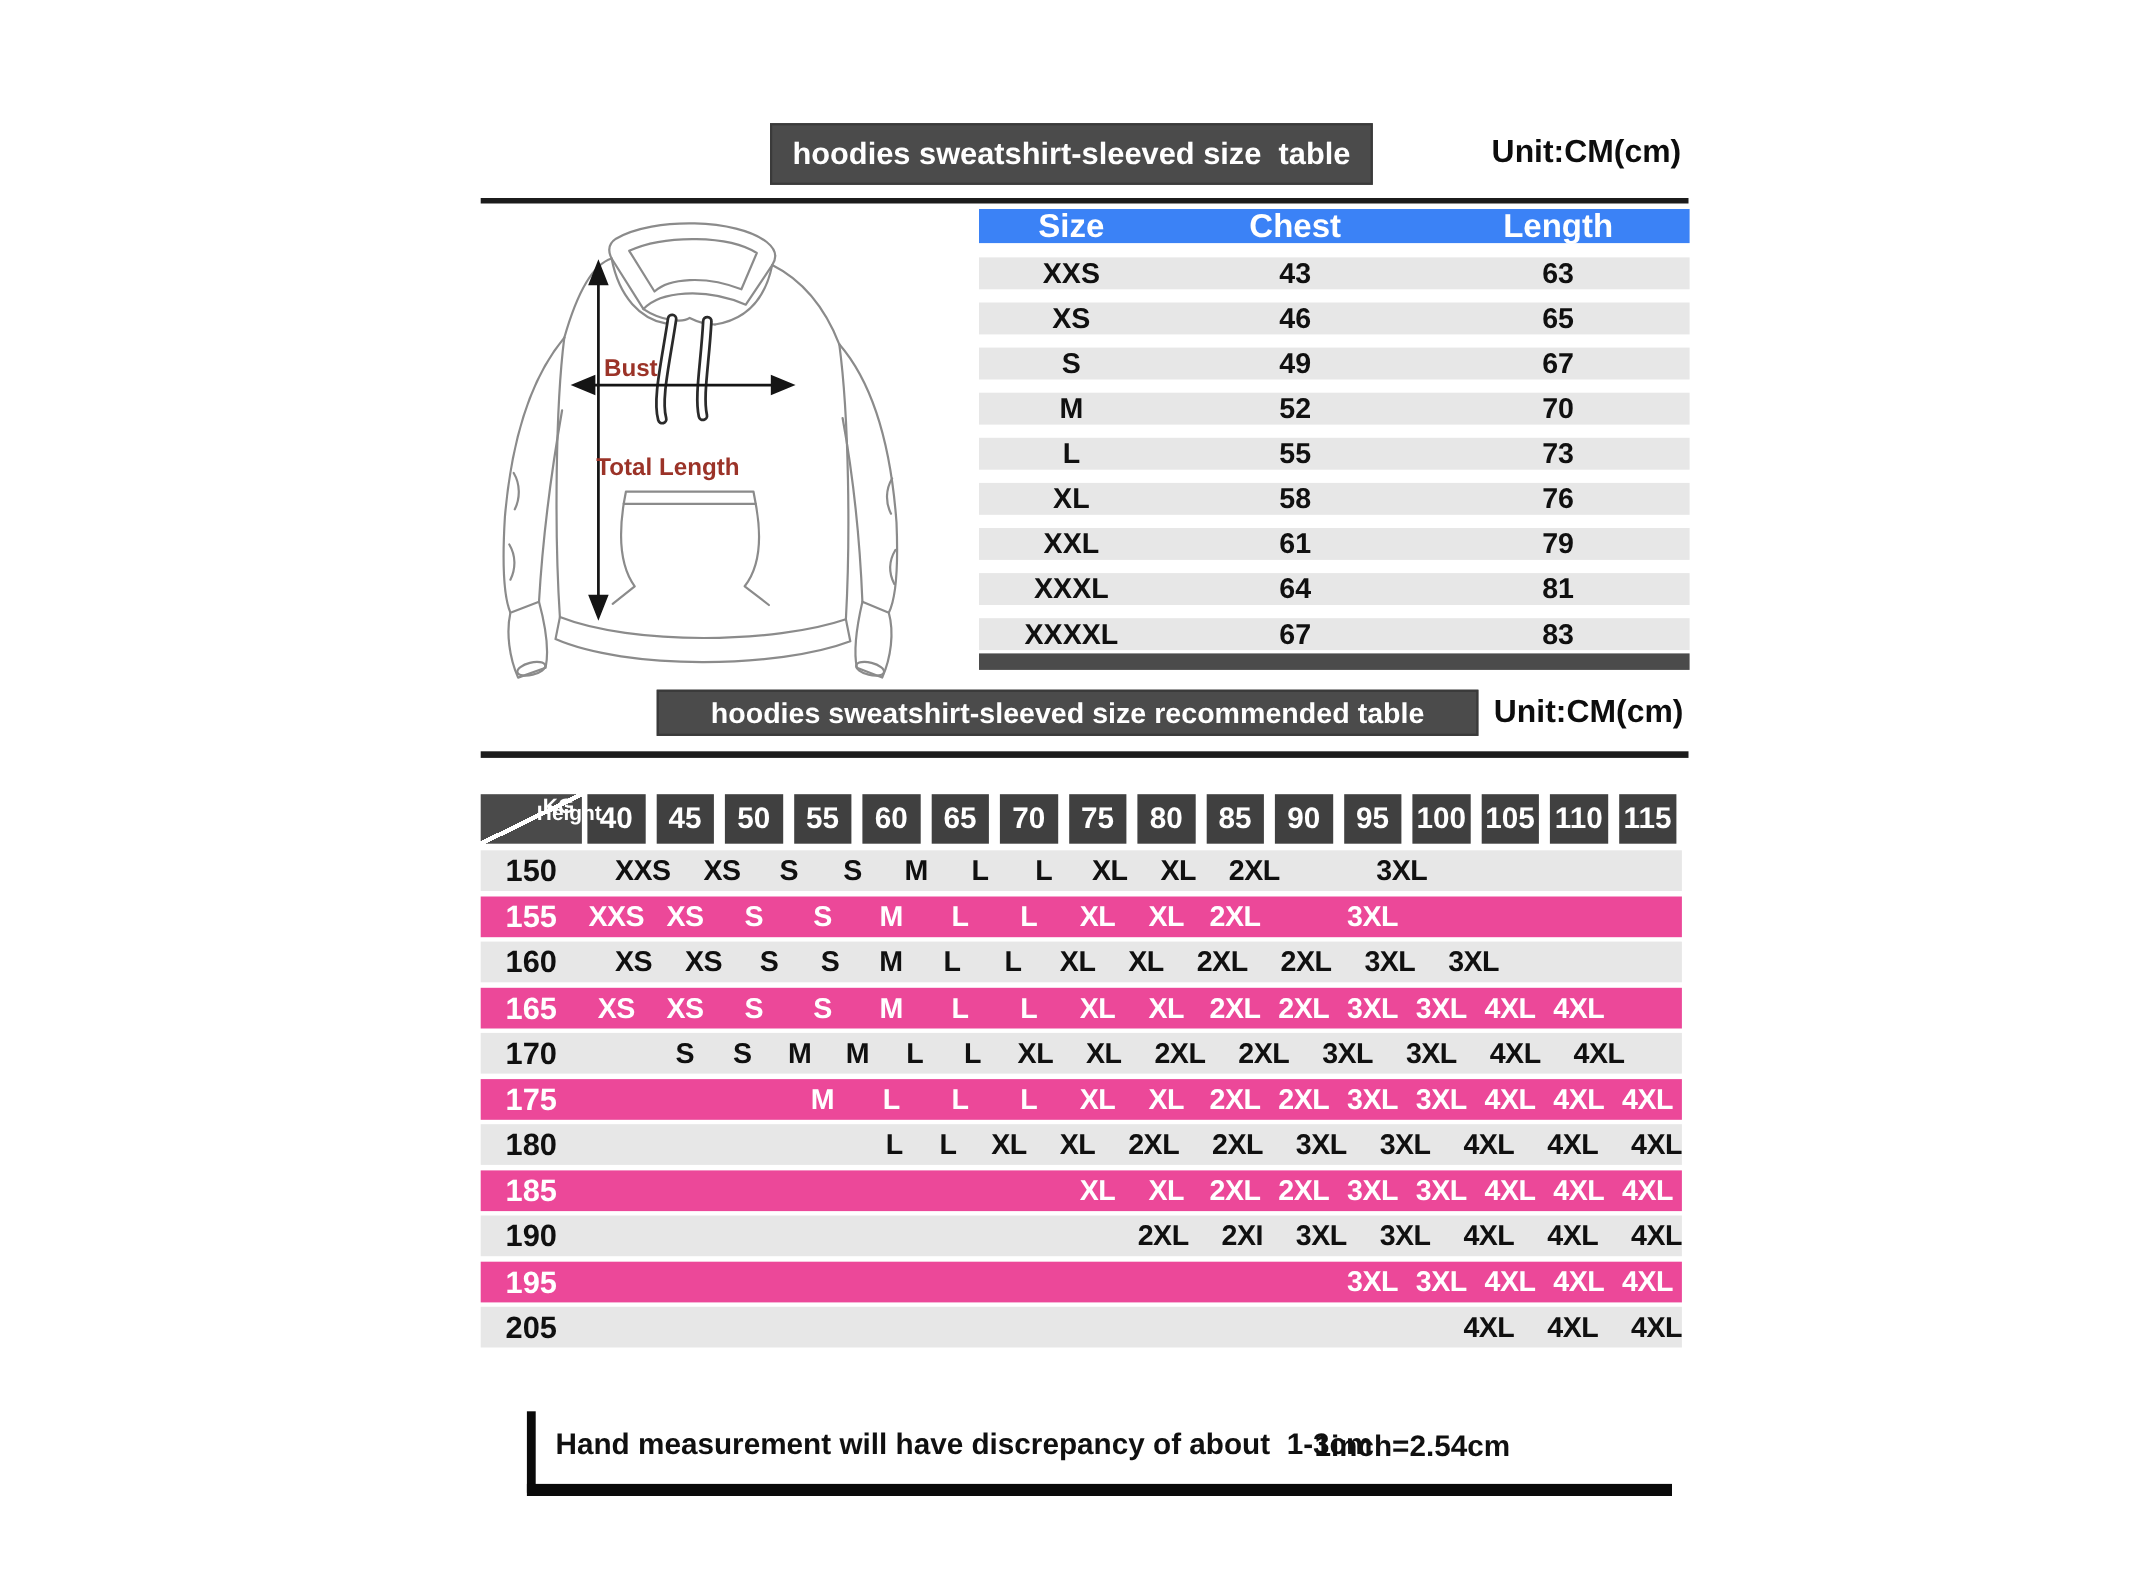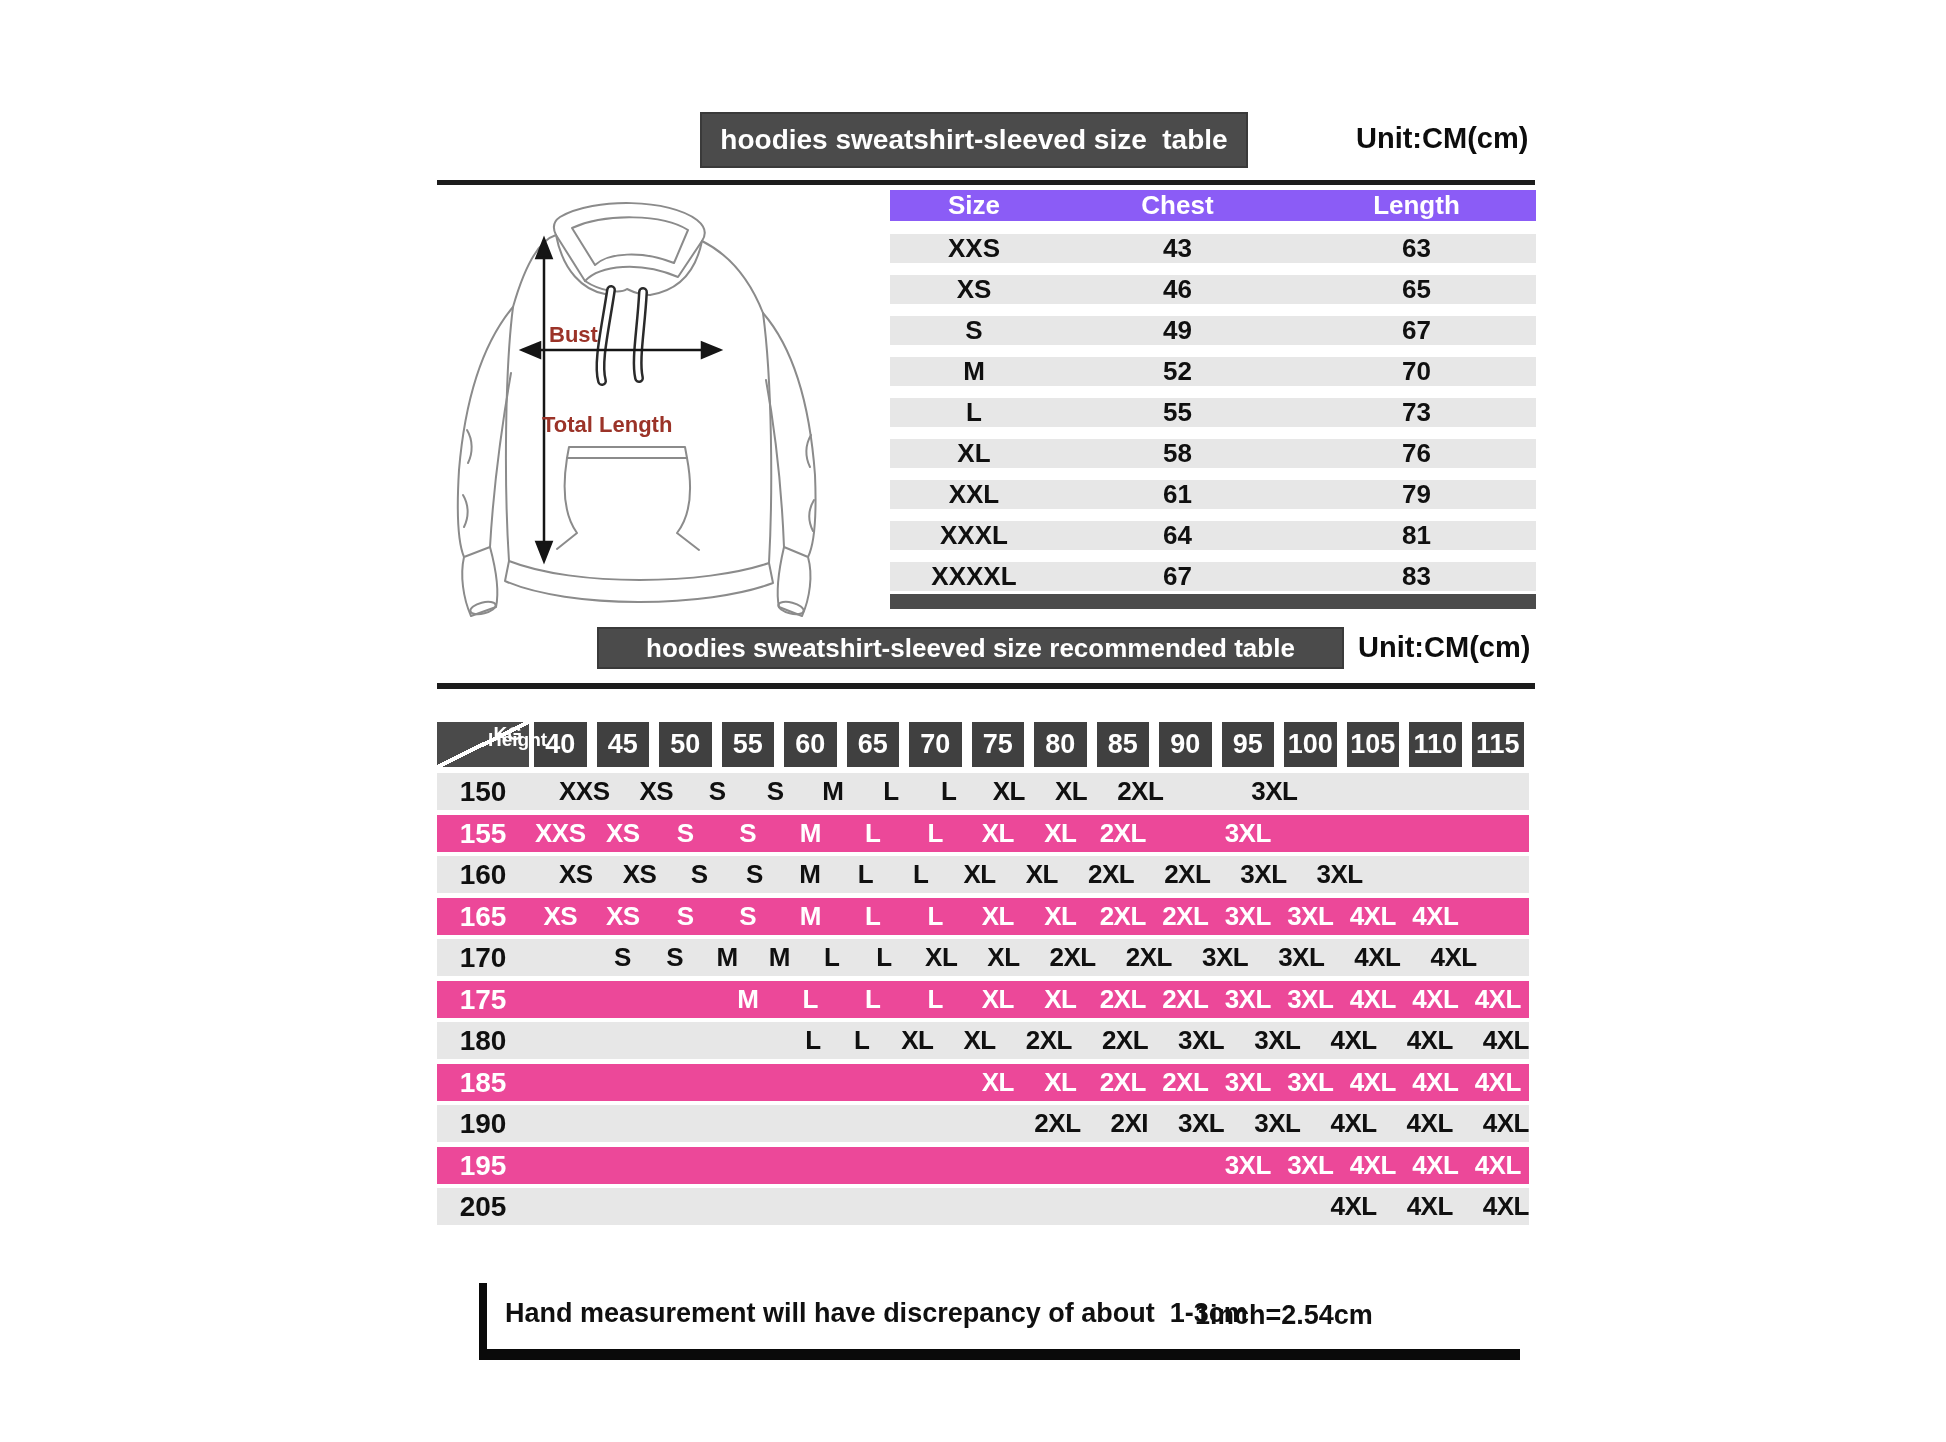--- a/index.html
+++ b/index.html
@@ -20,21 +20,21 @@
   #sec1-unit{left:1356px;top:122px;}
   #sec2-unit{left:1358px;top:631px;}
   .divider{background:#1c1c1c;}
   #divider1{left:437px;top:180px;width:1098px;height:5px;}
   #divider2{left:437px;top:683px;width:1098px;height:6px;}
 
   
   #size-table{left:890px;top:190px;width:646px;}
   .t1-header{
     display:grid;grid-template-columns:26% 37% 37%;height:31px;line-height:31px;
-    background:#8b5cf6;color:#ffffff;font-size:26px;text-align:center;margin-bottom:13px;
+    background:#3b82f6;color:#ffffff;font-size:30px;text-align:center;margin-bottom:13px;
   }
   .t1-row{
     display:grid;grid-template-columns:26% 37% 37%;height:29px;line-height:29px;
     background:#e7e7e7;color:#101010;font-size:26px;text-align:center;margin-bottom:12px;
   }
   #t1-bottombar{left:890px;top:594px;width:646px;height:15px;background:#4b4b4b;}
 
   
   #rec-table{left:437px;top:722px;width:1092px;}
   .t2-header{

